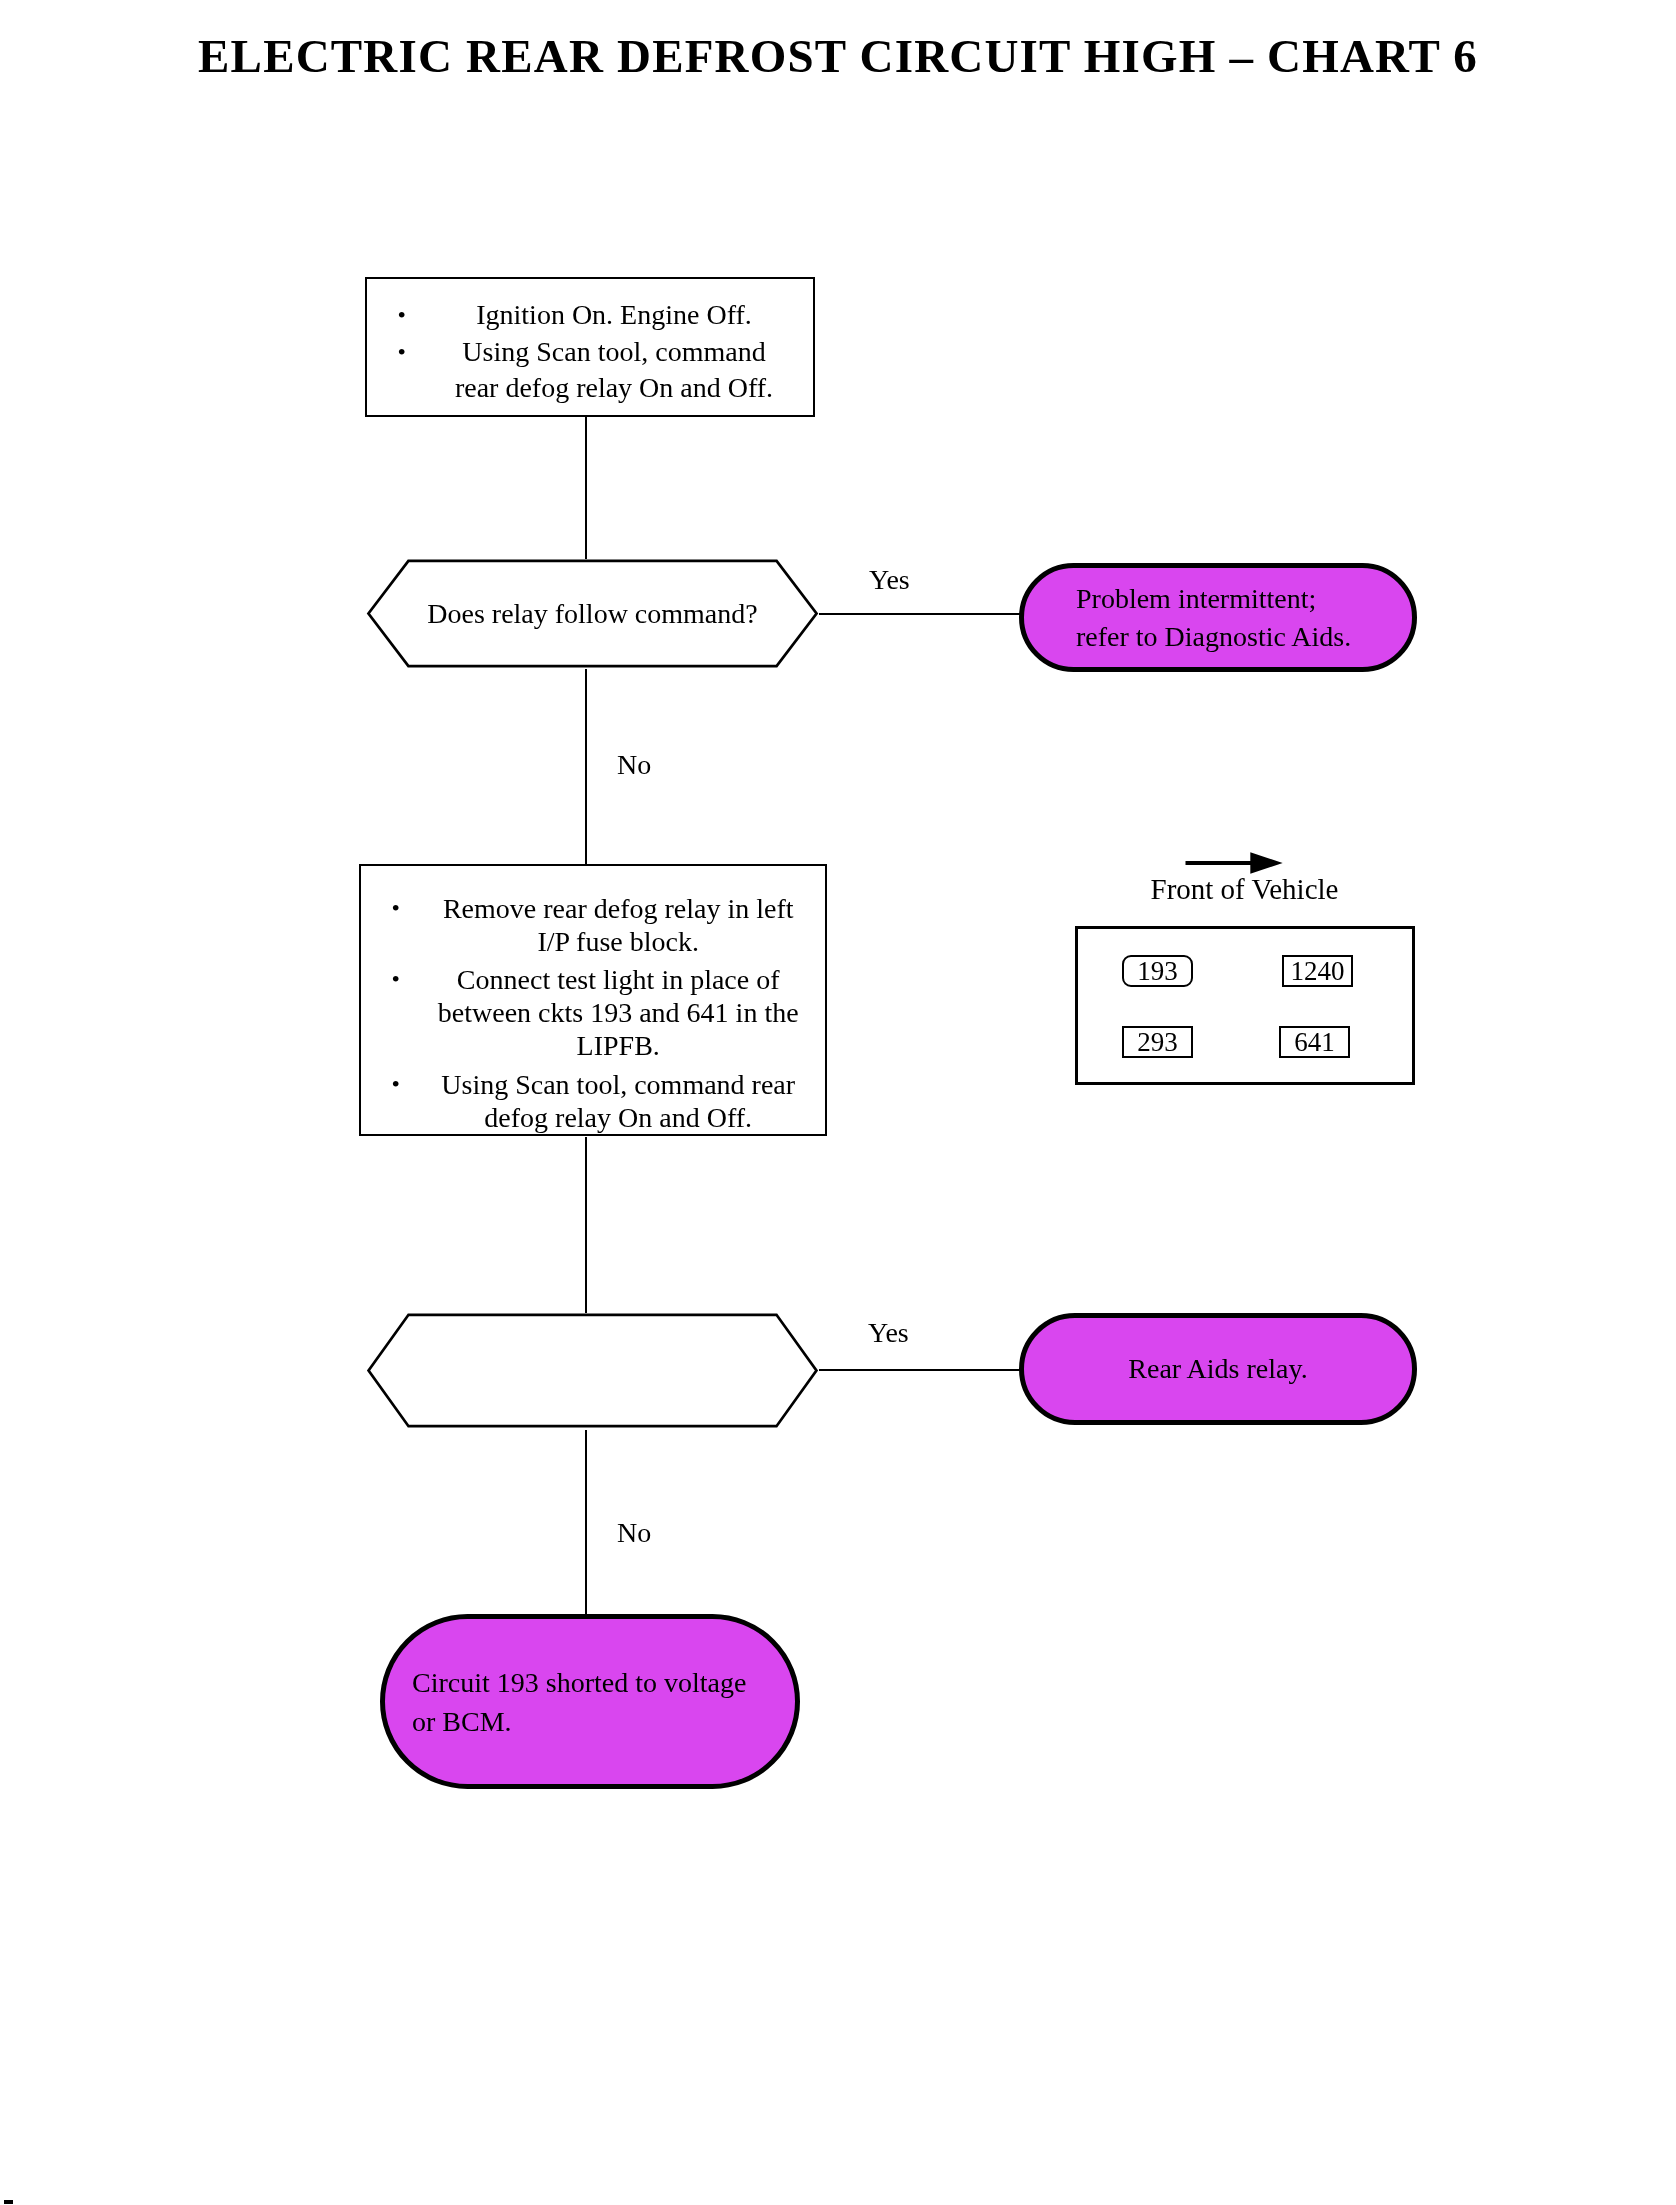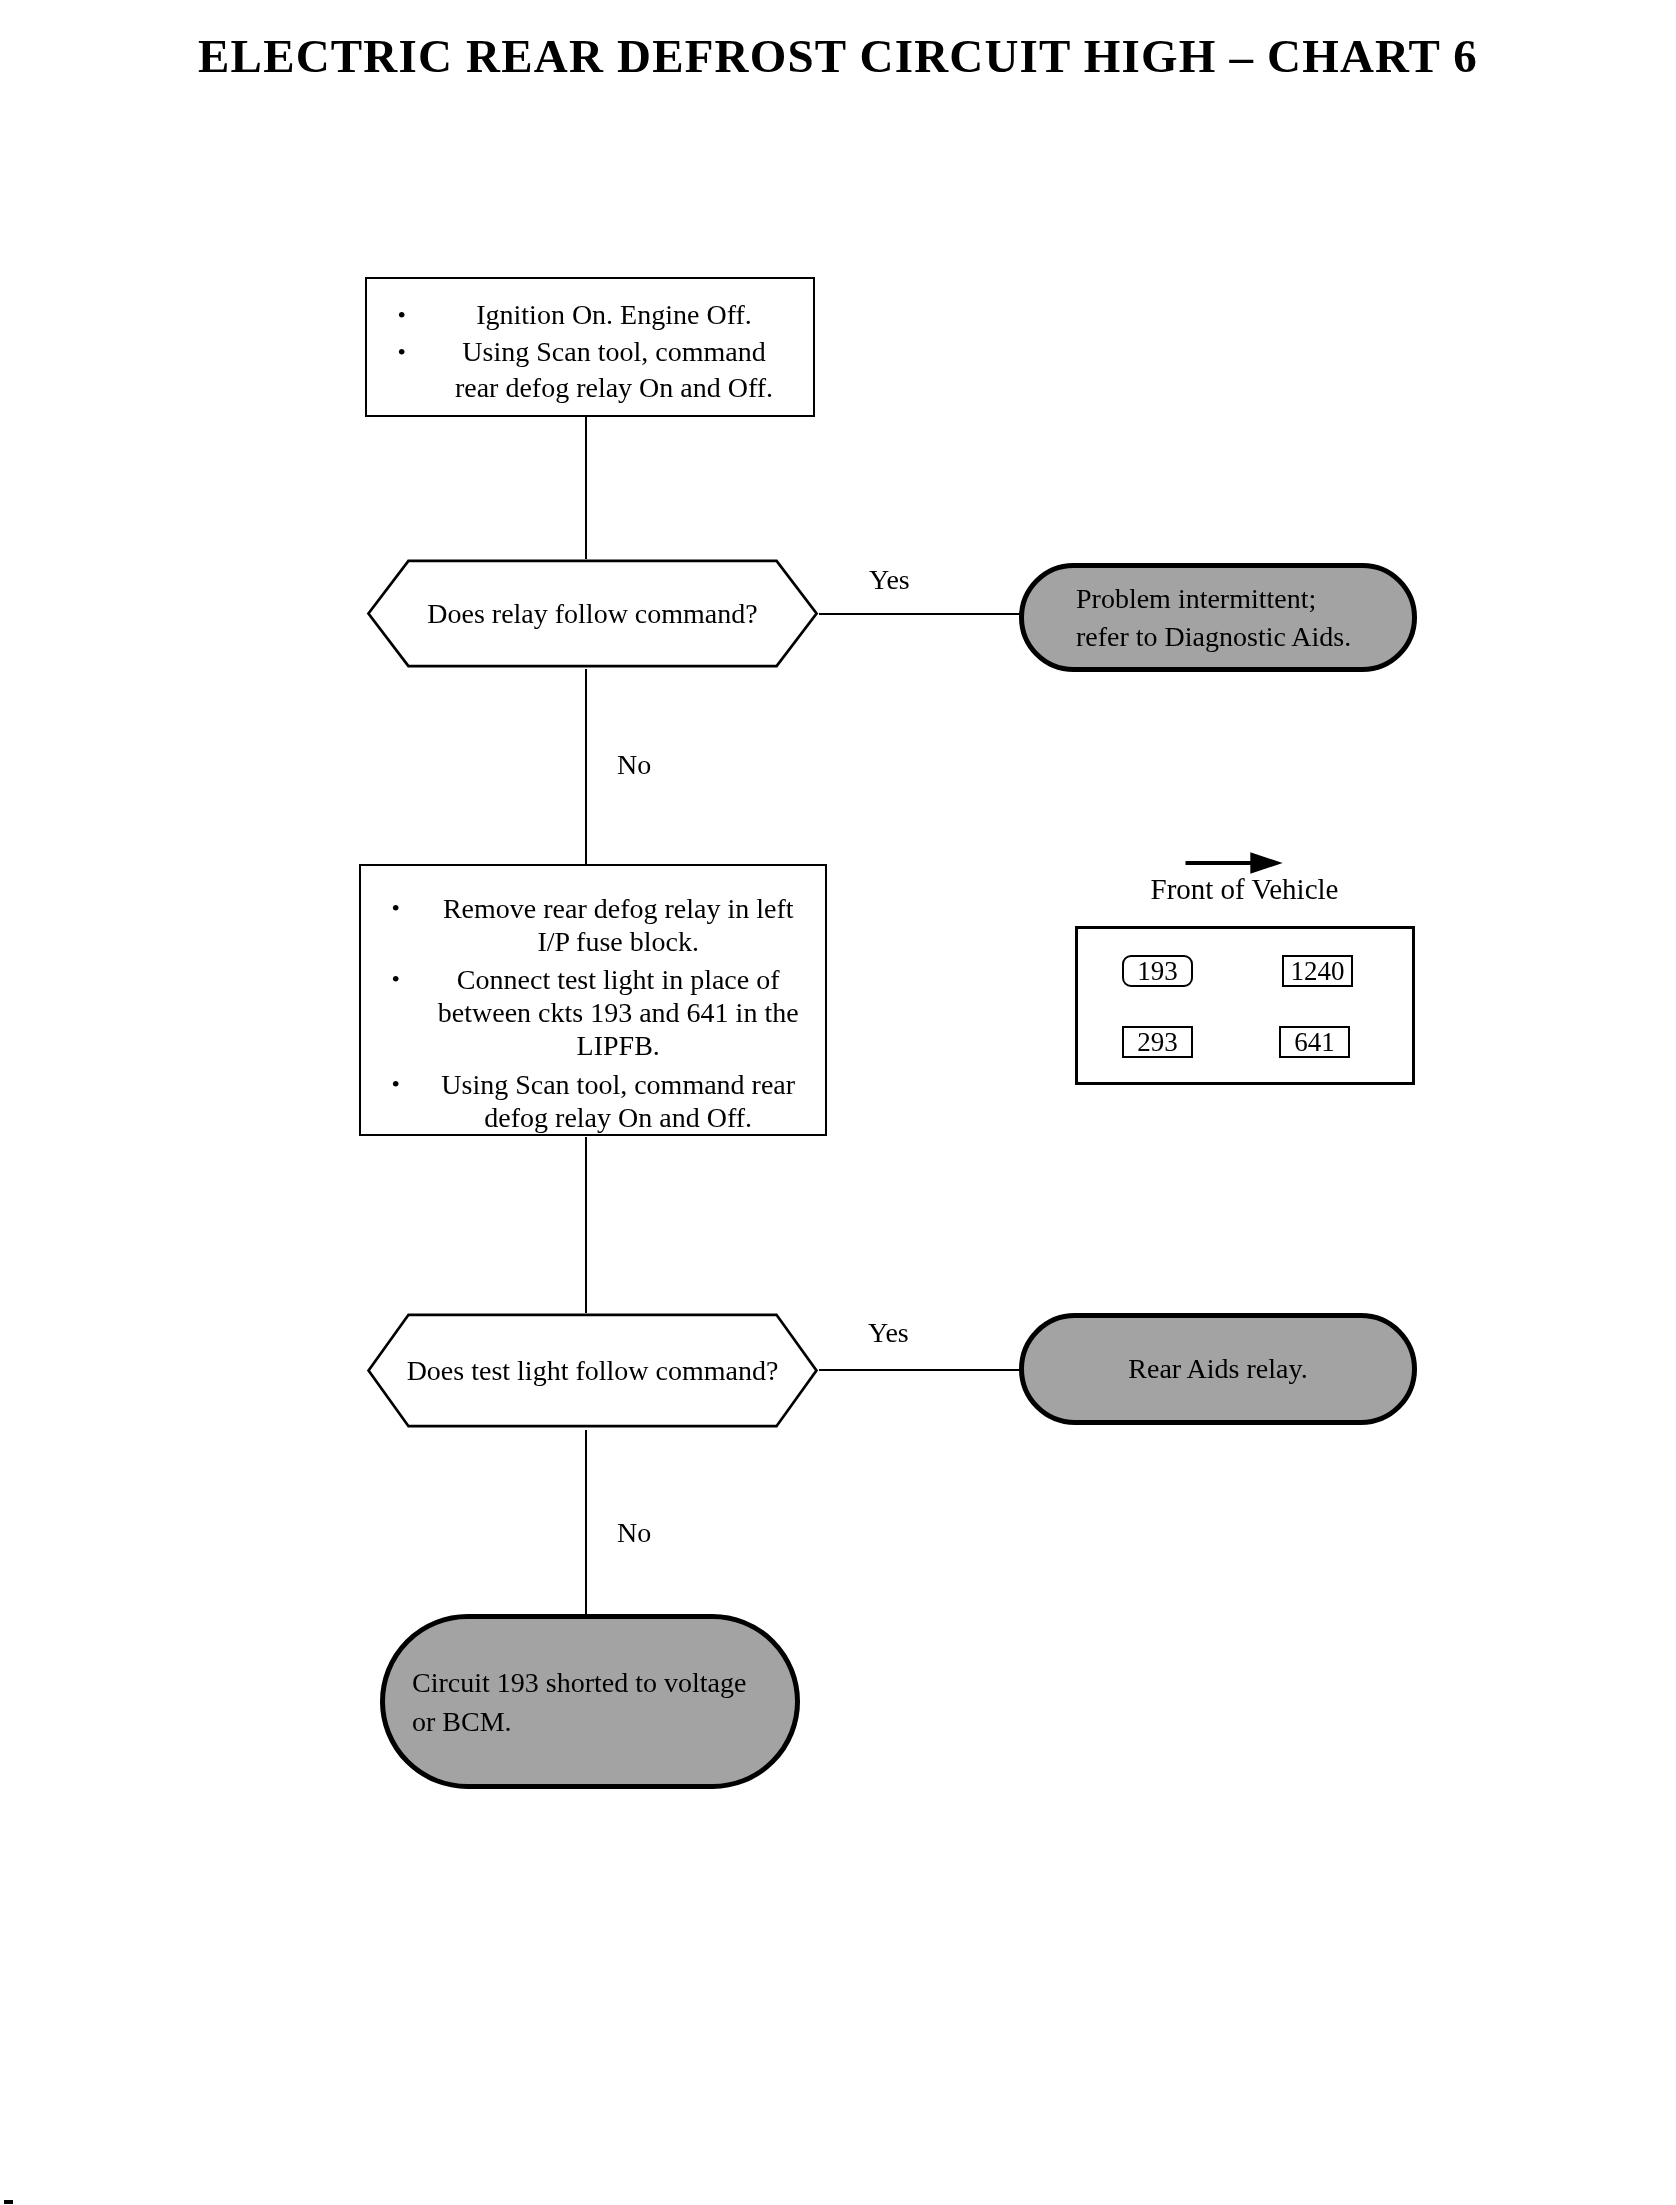--- a/index.html
+++ b/index.html
@@ -60,21 +60,21 @@
     position: absolute; left: 36px; right: 36px; top: 0; bottom: 0;
     display: flex; align-items: center; justify-content: center;
     font-size: 28px;
     text-align: center;
     white-space: nowrap;
   }
 
   
   .pill {
     border: 5.5px solid #000;
-    background: #a3a3a3;
+    background: #d946ef;
     box-sizing: border-box;
     display: flex;
     flex-direction: column;
     justify-content: center;
     font-size: 28px;
     line-height: 38px;
   }
   #pill1 { left: 1019px; top: 563px; width: 398px; height: 109px; border-radius: 55px; padding-left: 52px; }
   #pill2 { left: 1019px; top: 1313px; width: 398px; height: 112px; border-radius: 56px; text-align: center; }
   #pill3 { left: 380px;  top: 1614px; width: 420px; height: 175px; border-radius: 88px; padding-left: 27px; line-height: 39px; }
@@ -199,21 +199,20 @@
         <span>641</span>
       </div>
   </div>
 
   <div class="abs vline" style="left:585px; top:1137px; height:176px;"></div>
 
   <div id="hex2" class="abs hex-wrap" style="left:366px; top:1313px; width:453px; height:115px;">
     <svg width="453" height="115" viewBox="0 0 746 190">
       <polygon points="3,95 69,3 677,3 743,95 677,187 69,187" fill="#ffffff" stroke="#000000" stroke-width="4.5"></polygon>
     </svg>
-    <div class="hex-label">Does test light follow command?</div>
   </div>
 
   <div id="yes2" class="abs edge-label">Yes</div>
   <div class="abs hline" style="left:819px; top:1369px; width:201px;"></div>
 
   <div id="pill2" class="abs pill">
     <span class="line">Rear Aids relay.</span>
   </div>
 
   <div id="no2" class="abs edge-label">No</div>

